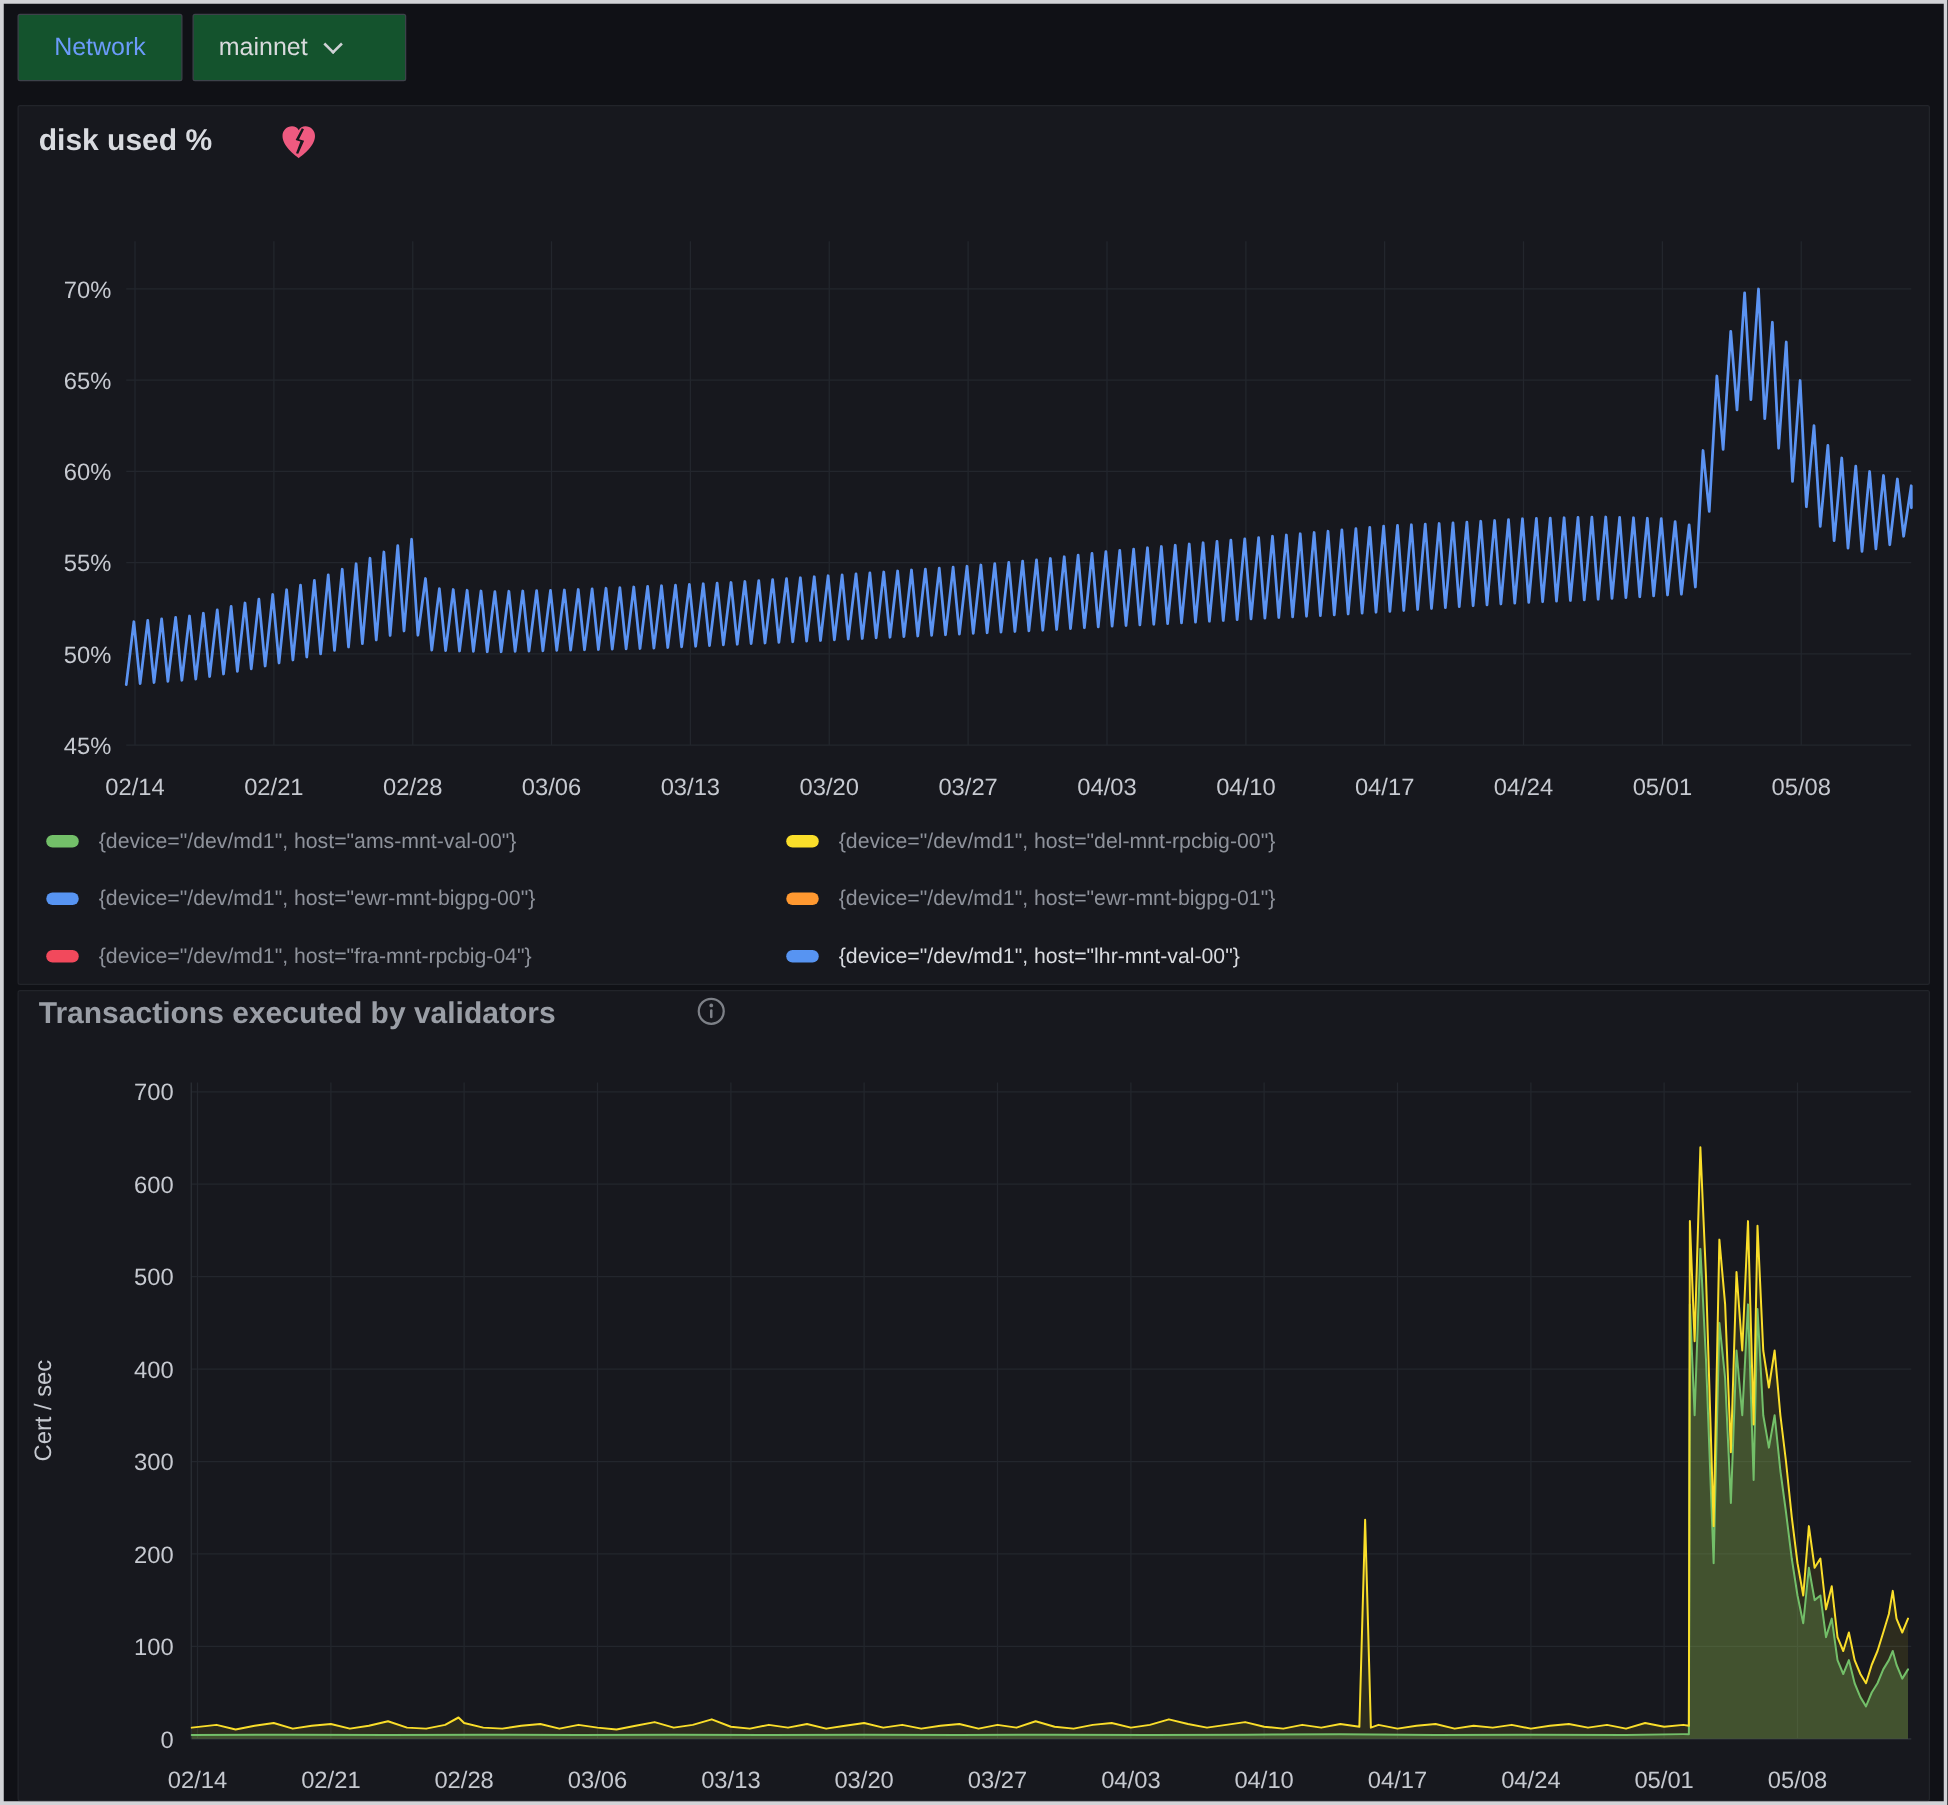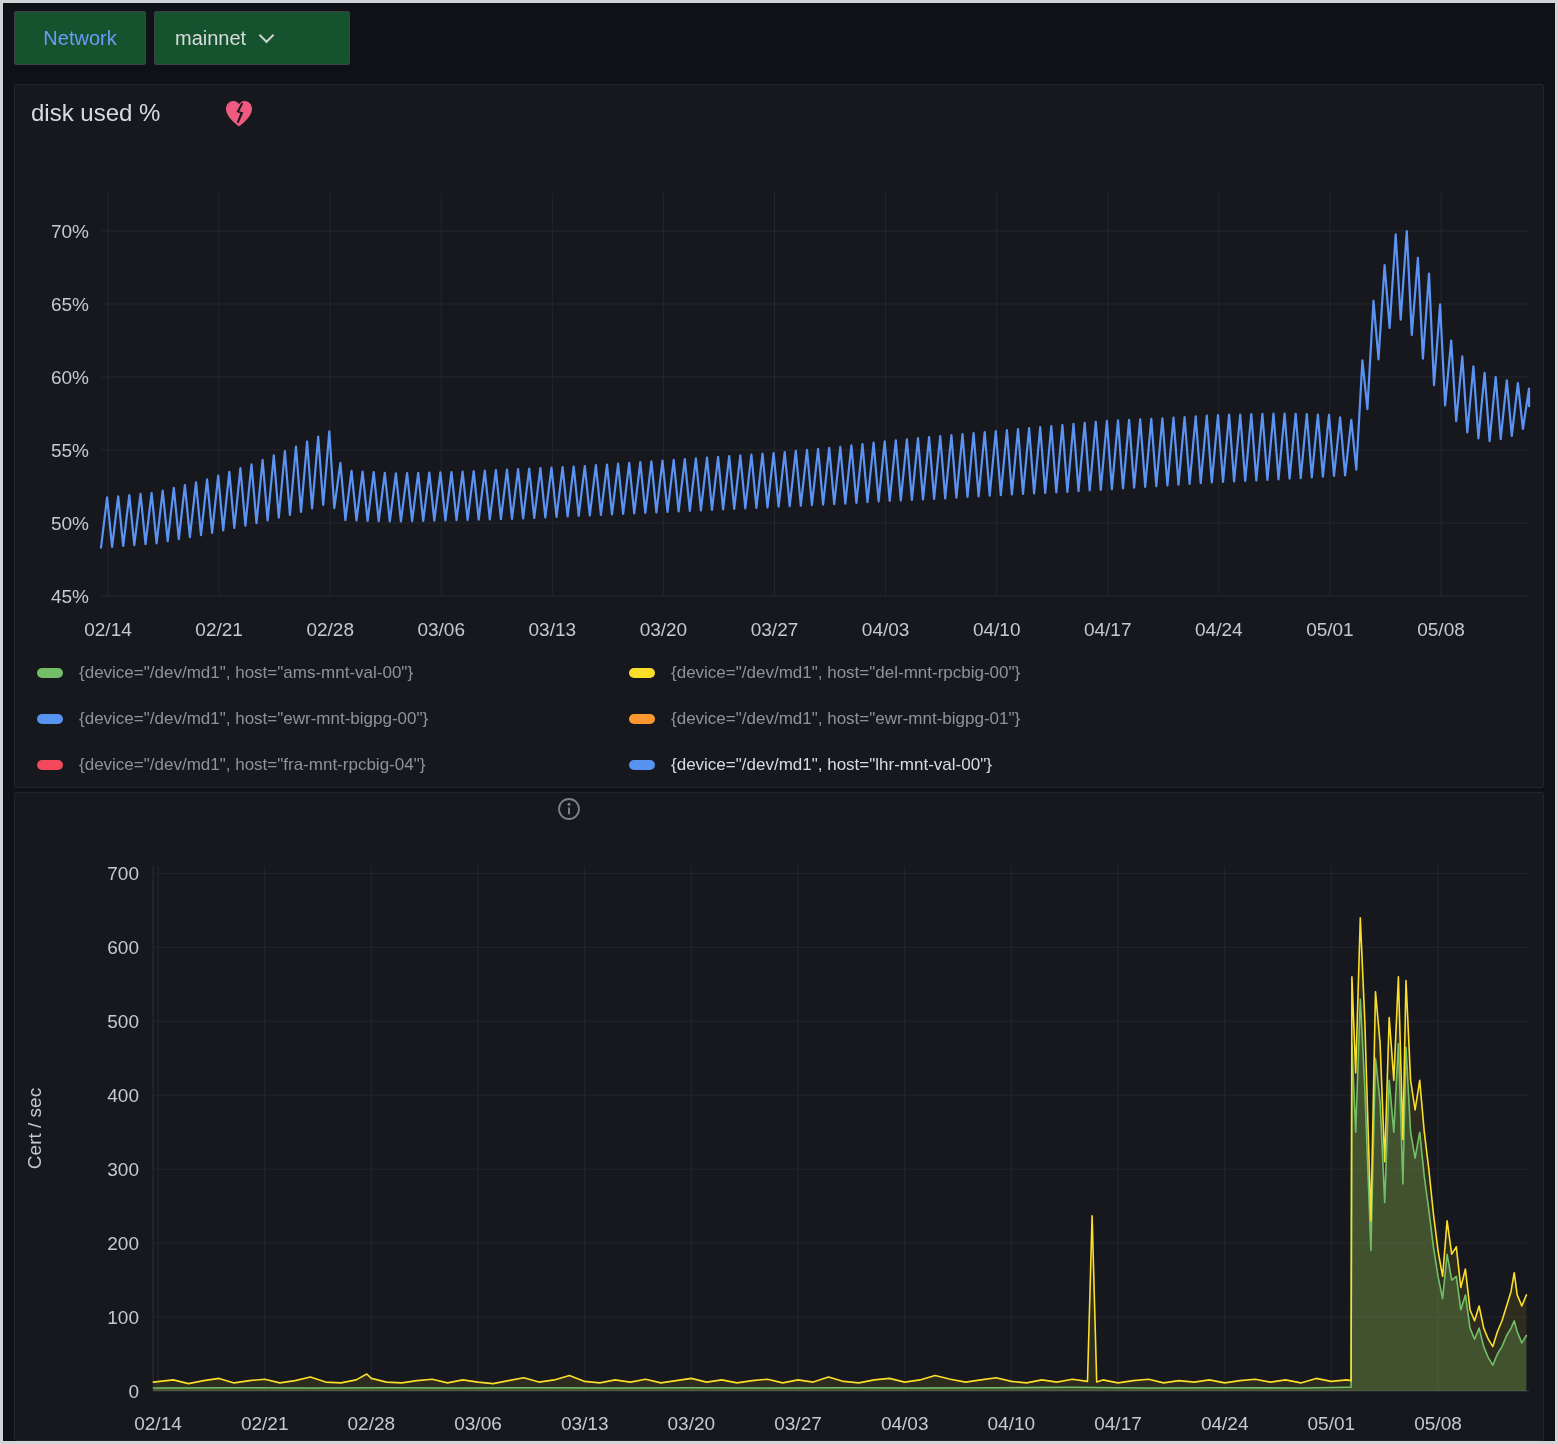--- a/index.html
+++ b/index.html
@@ -3,31 +3,31 @@
 <meta charset="utf-8">
 <style>
   html,body{margin:0;padding:0;background:#2a2b2f;}
   body{font-family:"Liberation Sans",sans-serif;}
   .page{position:relative;width:1558px;height:1444px;box-sizing:border-box;
         background:#101116;border:3px solid #d2d3d7;overflow:hidden;}
   .chip{position:absolute;top:8px;height:54px;box-sizing:border-box;
         display:flex;align-items:center;border:1px solid #3d424a;border-radius:2px;
         background:#14532d;}
   .chip.var-label{left:11px;width:132px;justify-content:center;}
-  .chip.var-value{left:151px;width:196px;padding:0 20px;}
+  .chip.var-value{left:151px;width:171px;padding:0 20px;}
   .var-label span{color:#6c9bfa;font-size:20px;font-weight:500;}
   .var-value span.val{color:#d9dadd;font-size:20px;font-weight:500;}
   .chev{display:inline-block;width:9px;height:9px;border-right:2px solid #cfd1d5;
         border-bottom:2px solid #cfd1d5;transform:rotate(45deg);margin-left:15px;margin-top:-6px;}
   .panel{position:absolute;left:11px;width:1530px;background:#17181e;
          border:1px solid #22242a;border-radius:2px;box-sizing:border-box;}
   #panel1{top:81px;height:704px;}
   #panel2{top:789px;height:649px;}
   .panel svg.plot{position:absolute;left:0;top:0;}
-  .ptitle{position:absolute;margin:0;font-weight:400;white-space:nowrap;}
+  .ptitle{position:absolute;margin:0;font-weight:700;white-space:nowrap;}
   #panel1 .ptitle{left:16px;top:14px;font-size:24px;color:#d9dbe0;}
   #panel2 .ptitle{left:16px;top:4px;font-size:24px;color:#9a9ea6;}
   .title-icon{position:absolute;}
   #heart-icon{left:208px;top:13px;}
   #info-icon{left:541px;top:3px;}
   #legend1{position:absolute;left:22px;top:576px;display:grid;
            grid-template-columns:592px auto;row-gap:22px;}
   .legend-item{display:flex;align-items:center;height:24px;cursor:pointer;}
   .legend-chip{width:26px;height:10px;border-radius:5px;margin-right:16px;flex:none;}
   .legend-lbl{font-size:17px;color:#8e929b;white-space:nowrap;}
@@ -172,20 +172,21 @@
         <line x1="1423.0" x2="1423.0" y1="73" y2="598" stroke="#23262d" stroke-width="1"></line>
         <text x="1423.0" y="637" fill="#c6c9d0" font-size="19" text-anchor="middle">05/08</text>
         <text x="26" y="335.5" fill="#c6c9d0" font-size="19" text-anchor="middle" transform="rotate(-90 26 335.5)">Cert / sec</text>
         <line x1="138" x2="138" y1="73" y2="598" stroke="#2c2f36"></line>
         <line x1="138" x2="1514" y1="598" y2="598" stroke="#2c2f36"></line>
         <path d="M138.4 595.0L219.2 594.7L295.4 595.0L371.6 594.7L447.8 595.0L524.0 594.7L600.1 595.0L676.3 594.7L752.5 595.0L828.7 594.7L904.9 595.0L981.1 594.7L1057.3 594.3L1133.5 595.0L1209.7 594.7L1285.8 595.0L1331.6 594.3L1336.1 594.3L1336.9 250.5L1340.7 339.2L1345.3 206.1L1349.8 294.8L1355.9 457.5L1360.5 265.3L1365.1 309.6L1369.7 409.4L1374.2 287.4L1378.8 339.2L1383.4 250.5L1387.9 391.0L1391.0 254.2L1395.6 339.2L1400.1 365.1L1404.7 339.2L1409.3 383.6L1413.8 416.8L1418.4 453.8L1423.0 483.4L1427.6 505.6L1432.1 461.2L1436.7 487.1L1441.3 483.4L1445.8 516.7L1450.4 501.9L1455.0 535.1L1459.6 546.2L1464.1 535.1L1468.7 553.6L1473.3 564.7L1477.8 572.1L1482.4 561.0L1487.0 553.6L1491.6 542.5L1496.1 535.1L1499.2 527.8L1502.2 538.8L1506.8 549.9L1511.4 542.5L1511.4 598L138.4 598Z" fill="#73bf69" fill-opacity="0.25" stroke="none"></path>
         <path d="M138.4 589.1L158.2 586.9L173.5 590.6L188.7 587.6L204.0 585.4L219.2 589.9L234.4 587.6L249.7 586.2L264.9 589.9L280.1 587.6L295.4 584.0L310.6 589.1L325.9 589.9L341.1 586.9L351.8 581.0L356.3 585.4L371.6 589.1L386.8 589.9L402.0 587.6L417.3 586.2L432.5 589.9L447.8 586.9L463.0 589.1L478.2 590.6L493.5 587.6L508.7 584.7L524.0 589.1L539.2 586.9L554.4 582.5L569.7 588.4L584.9 589.9L600.1 586.9L615.4 589.1L630.6 586.2L645.9 589.9L661.1 587.6L676.3 585.4L691.6 589.1L706.8 586.9L722.0 589.9L737.3 587.6L752.5 586.2L767.8 589.9L783.0 586.9L798.2 589.1L813.5 584.0L828.7 588.4L843.9 589.9L859.2 586.9L874.4 585.4L889.7 589.1L904.9 586.9L920.1 582.5L935.4 586.2L950.6 589.1L965.9 586.9L981.1 584.7L996.3 588.4L1011.6 589.9L1026.8 586.9L1042.0 589.1L1057.3 586.2L1072.5 588.4L1077.1 422.8L1081.7 589.1L1087.8 586.9L1103.0 589.9L1118.2 587.6L1133.5 586.2L1148.7 589.9L1163.9 587.6L1179.2 589.1L1194.4 586.9L1209.7 589.9L1224.9 587.6L1240.1 586.2L1255.4 589.1L1270.6 586.9L1285.8 589.9L1301.1 585.4L1316.3 588.4L1331.6 586.9L1336.1 587.6L1336.9 183.9L1340.7 280.0L1345.3 124.8L1349.8 228.3L1355.9 427.9L1360.5 198.7L1365.1 250.5L1369.7 368.8L1374.2 224.6L1378.8 287.4L1383.4 183.9L1387.9 346.6L1391.0 187.6L1395.6 287.4L1400.1 317.0L1404.7 287.4L1409.3 339.2L1413.8 376.2L1418.4 420.5L1423.0 457.5L1427.6 483.4L1432.1 427.9L1436.7 461.2L1441.3 453.8L1445.8 494.5L1450.4 476.0L1455.0 516.7L1459.6 527.8L1464.1 513.0L1468.7 535.1L1473.3 546.2L1477.8 553.6L1482.4 538.8L1487.0 527.8L1491.6 513.0L1496.1 498.2L1499.2 479.7L1502.2 501.9L1506.8 513.0L1511.4 501.9L1511.4 598L138.4 598Z" fill="#fade2a" fill-opacity="0.1" stroke="none"></path>
         <path d="M138.4 595.0L219.2 594.7L295.4 595.0L371.6 594.7L447.8 595.0L524.0 594.7L600.1 595.0L676.3 594.7L752.5 595.0L828.7 594.7L904.9 595.0L981.1 594.7L1057.3 594.3L1133.5 595.0L1209.7 594.7L1285.8 595.0L1331.6 594.3L1336.1 594.3L1336.9 250.5L1340.7 339.2L1345.3 206.1L1349.8 294.8L1355.9 457.5L1360.5 265.3L1365.1 309.6L1369.7 409.4L1374.2 287.4L1378.8 339.2L1383.4 250.5L1387.9 391.0L1391.0 254.2L1395.6 339.2L1400.1 365.1L1404.7 339.2L1409.3 383.6L1413.8 416.8L1418.4 453.8L1423.0 483.4L1427.6 505.6L1432.1 461.2L1436.7 487.1L1441.3 483.4L1445.8 516.7L1450.4 501.9L1455.0 535.1L1459.6 546.2L1464.1 535.1L1468.7 553.6L1473.3 564.7L1477.8 572.1L1482.4 561.0L1487.0 553.6L1491.6 542.5L1496.1 535.1L1499.2 527.8L1502.2 538.8L1506.8 549.9L1511.4 542.5" fill="none" stroke="#73bf69" stroke-width="1.6" stroke-linejoin="round" stroke-linecap="round"></path>
         <path d="M138.4 589.1L158.2 586.9L173.5 590.6L188.7 587.6L204.0 585.4L219.2 589.9L234.4 587.6L249.7 586.2L264.9 589.9L280.1 587.6L295.4 584.0L310.6 589.1L325.9 589.9L341.1 586.9L351.8 581.0L356.3 585.4L371.6 589.1L386.8 589.9L402.0 587.6L417.3 586.2L432.5 589.9L447.8 586.9L463.0 589.1L478.2 590.6L493.5 587.6L508.7 584.7L524.0 589.1L539.2 586.9L554.4 582.5L569.7 588.4L584.9 589.9L600.1 586.9L615.4 589.1L630.6 586.2L645.9 589.9L661.1 587.6L676.3 585.4L691.6 589.1L706.8 586.9L722.0 589.9L737.3 587.6L752.5 586.2L767.8 589.9L783.0 586.9L798.2 589.1L813.5 584.0L828.7 588.4L843.9 589.9L859.2 586.9L874.4 585.4L889.7 589.1L904.9 586.9L920.1 582.5L935.4 586.2L950.6 589.1L965.9 586.9L981.1 584.7L996.3 588.4L1011.6 589.9L1026.8 586.9L1042.0 589.1L1057.3 586.2L1072.5 588.4L1077.1 422.8L1081.7 589.1L1087.8 586.9L1103.0 589.9L1118.2 587.6L1133.5 586.2L1148.7 589.9L1163.9 587.6L1179.2 589.1L1194.4 586.9L1209.7 589.9L1224.9 587.6L1240.1 586.2L1255.4 589.1L1270.6 586.9L1285.8 589.9L1301.1 585.4L1316.3 588.4L1331.6 586.9L1336.1 587.6L1336.9 183.9L1340.7 280.0L1345.3 124.8L1349.8 228.3L1355.9 427.9L1360.5 198.7L1365.1 250.5L1369.7 368.8L1374.2 224.6L1378.8 287.4L1383.4 183.9L1387.9 346.6L1391.0 187.6L1395.6 287.4L1400.1 317.0L1404.7 287.4L1409.3 339.2L1413.8 376.2L1418.4 420.5L1423.0 457.5L1427.6 483.4L1432.1 427.9L1436.7 461.2L1441.3 453.8L1445.8 494.5L1450.4 476.0L1455.0 516.7L1459.6 527.8L1464.1 513.0L1468.7 535.1L1473.3 546.2L1477.8 553.6L1482.4 538.8L1487.0 527.8L1491.6 513.0L1496.1 498.2L1499.2 479.7L1502.2 501.9L1506.8 513.0L1511.4 501.9" fill="none" stroke="#fade2a" stroke-width="1.6" stroke-linejoin="round" stroke-linecap="round"></path>
       </svg>
+    <h2 class="ptitle">Transactions executed by validators</h2>
     <span class="title-icon" id="info-icon">
       <svg width="26" height="26" viewBox="0 0 26 26">
         <circle cx="13" cy="13" r="10" fill="none" stroke="#7d8087" stroke-width="1.8"></circle>
         <circle cx="13" cy="8.3" r="1.5" fill="#7d8087"></circle>
         <rect x="12" y="11.3" width="2" height="7.2" rx="1" fill="#7d8087"></rect>
       </svg>
     </span>
   </div>
 
 </div>

